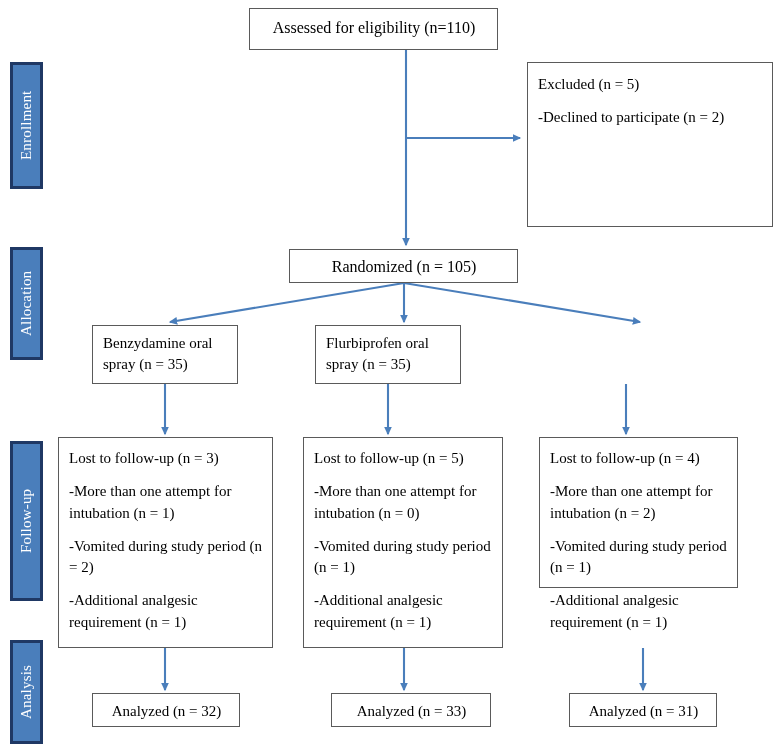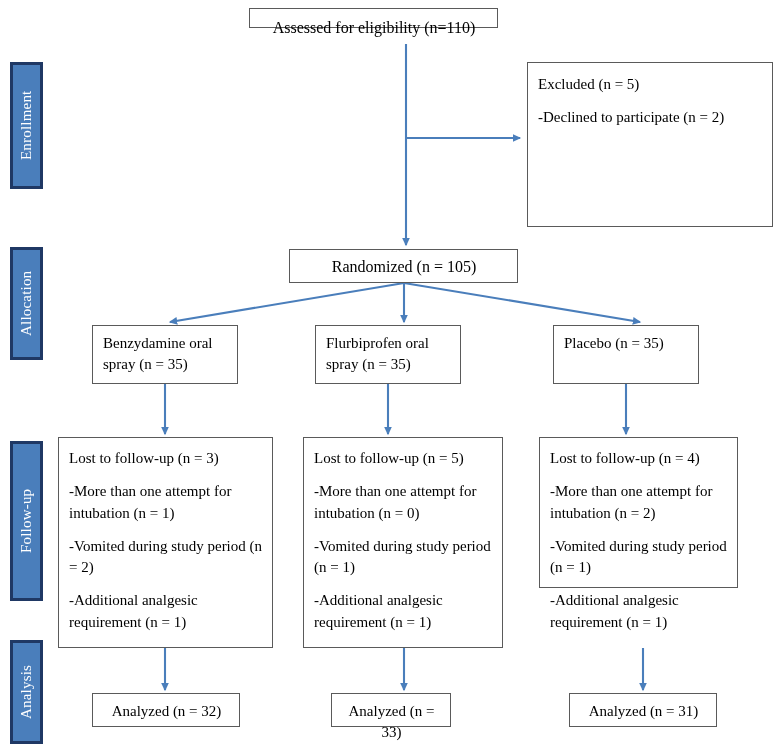--- a/index.html
+++ b/index.html
@@ -106,21 +106,21 @@
   </svg>
 
   <div class="stage-label" style="left:10px; top:62px; width:33px; height:127px;">Enrollment</div>
 
   <div class="stage-label" style="left:10px; top:247px; width:33px; height:113px;">Allocation</div>
 
   <div class="stage-label" style="left:10px; top:441px; width:33px; height:160px;">Follow-up</div>
 
   <div class="stage-label" style="left:10px; top:640px; width:33px; height:104px;">Analysis</div>
 
-  <div class="flow-box center fs16" style="left:249px; top:8px; width:249px; height:20px;">
+  <div class="flow-box center fs16" style="left:249px; top:8px; width:249px; height:42px;">
     <div class="inner" style="padding-top:8px;">
       <p>Assessed for eligibility (n=110)</p>
     </div>
   </div>
 
   <div class="flow-box fs15" style="left:527px; top:62px; width:246px; height:165px;">
     <div class="inner" style="padding-top:11px;">
       <p>Excluded (n = 5)</p>
       <p>-Declined to participate (n = 2)</p>
     </div>
@@ -137,25 +137,20 @@
       <p>Benzydamine oral spray (n = 35)</p>
     </div>
   </div>
 
   <div class="flow-box fs15" style="left:315px; top:325px; width:146px; height:59px;">
     <div class="inner" style="padding-top:7px;">
       <p>Flurbiprofen oral spray (n = 35)</p>
     </div>
   </div>
 
-  <div class="flow-box fs15" style="left:553px; top:325px; width:146px; height:59px;">
-    <div class="inner" style="padding-top:7px;">
-      <p>Placebo (n = 35)</p>
-    </div>
-  </div>
 
   <div class="flow-box fs145" style="left:58px; top:437px; width:215px; height:211px;">
     <div class="inner" style="padding-top:10px;">
       <p>Lost to follow-up (n = 3)</p>
       <p>-More than one attempt for intubation (n = 1)</p>
       <p>-Vomited during study period (n = 2)</p>
       <p>-Additional analgesic requirement (n = 1)</p>
     </div>
   </div>
 
@@ -176,21 +171,21 @@
       <p>-Additional analgesic requirement (n = 1)</p>
     </div>
   </div>
 
   <div class="flow-box center fs15" style="left:92px; top:693px; width:148px; height:34px;">
     <div class="inner" style="padding-top:7px;">
       <p>Analyzed (n = 32)</p>
     </div>
   </div>
 
-  <div class="flow-box center fs15" style="left:331px; top:693px; width:120px; height:34px;">
+  <div class="flow-box center fs15" style="left:331px; top:693px; width:160px; height:34px;">
     <div class="inner" style="padding-top:7px;">
       <p>Analyzed (n = 33)</p>
     </div>
   </div>
 
   <div class="flow-box center fs15" style="left:569px; top:693px; width:148px; height:34px;">
     <div class="inner" style="padding-top:7px;">
       <p>Analyzed (n = 31)</p>
     </div>
   </div>

